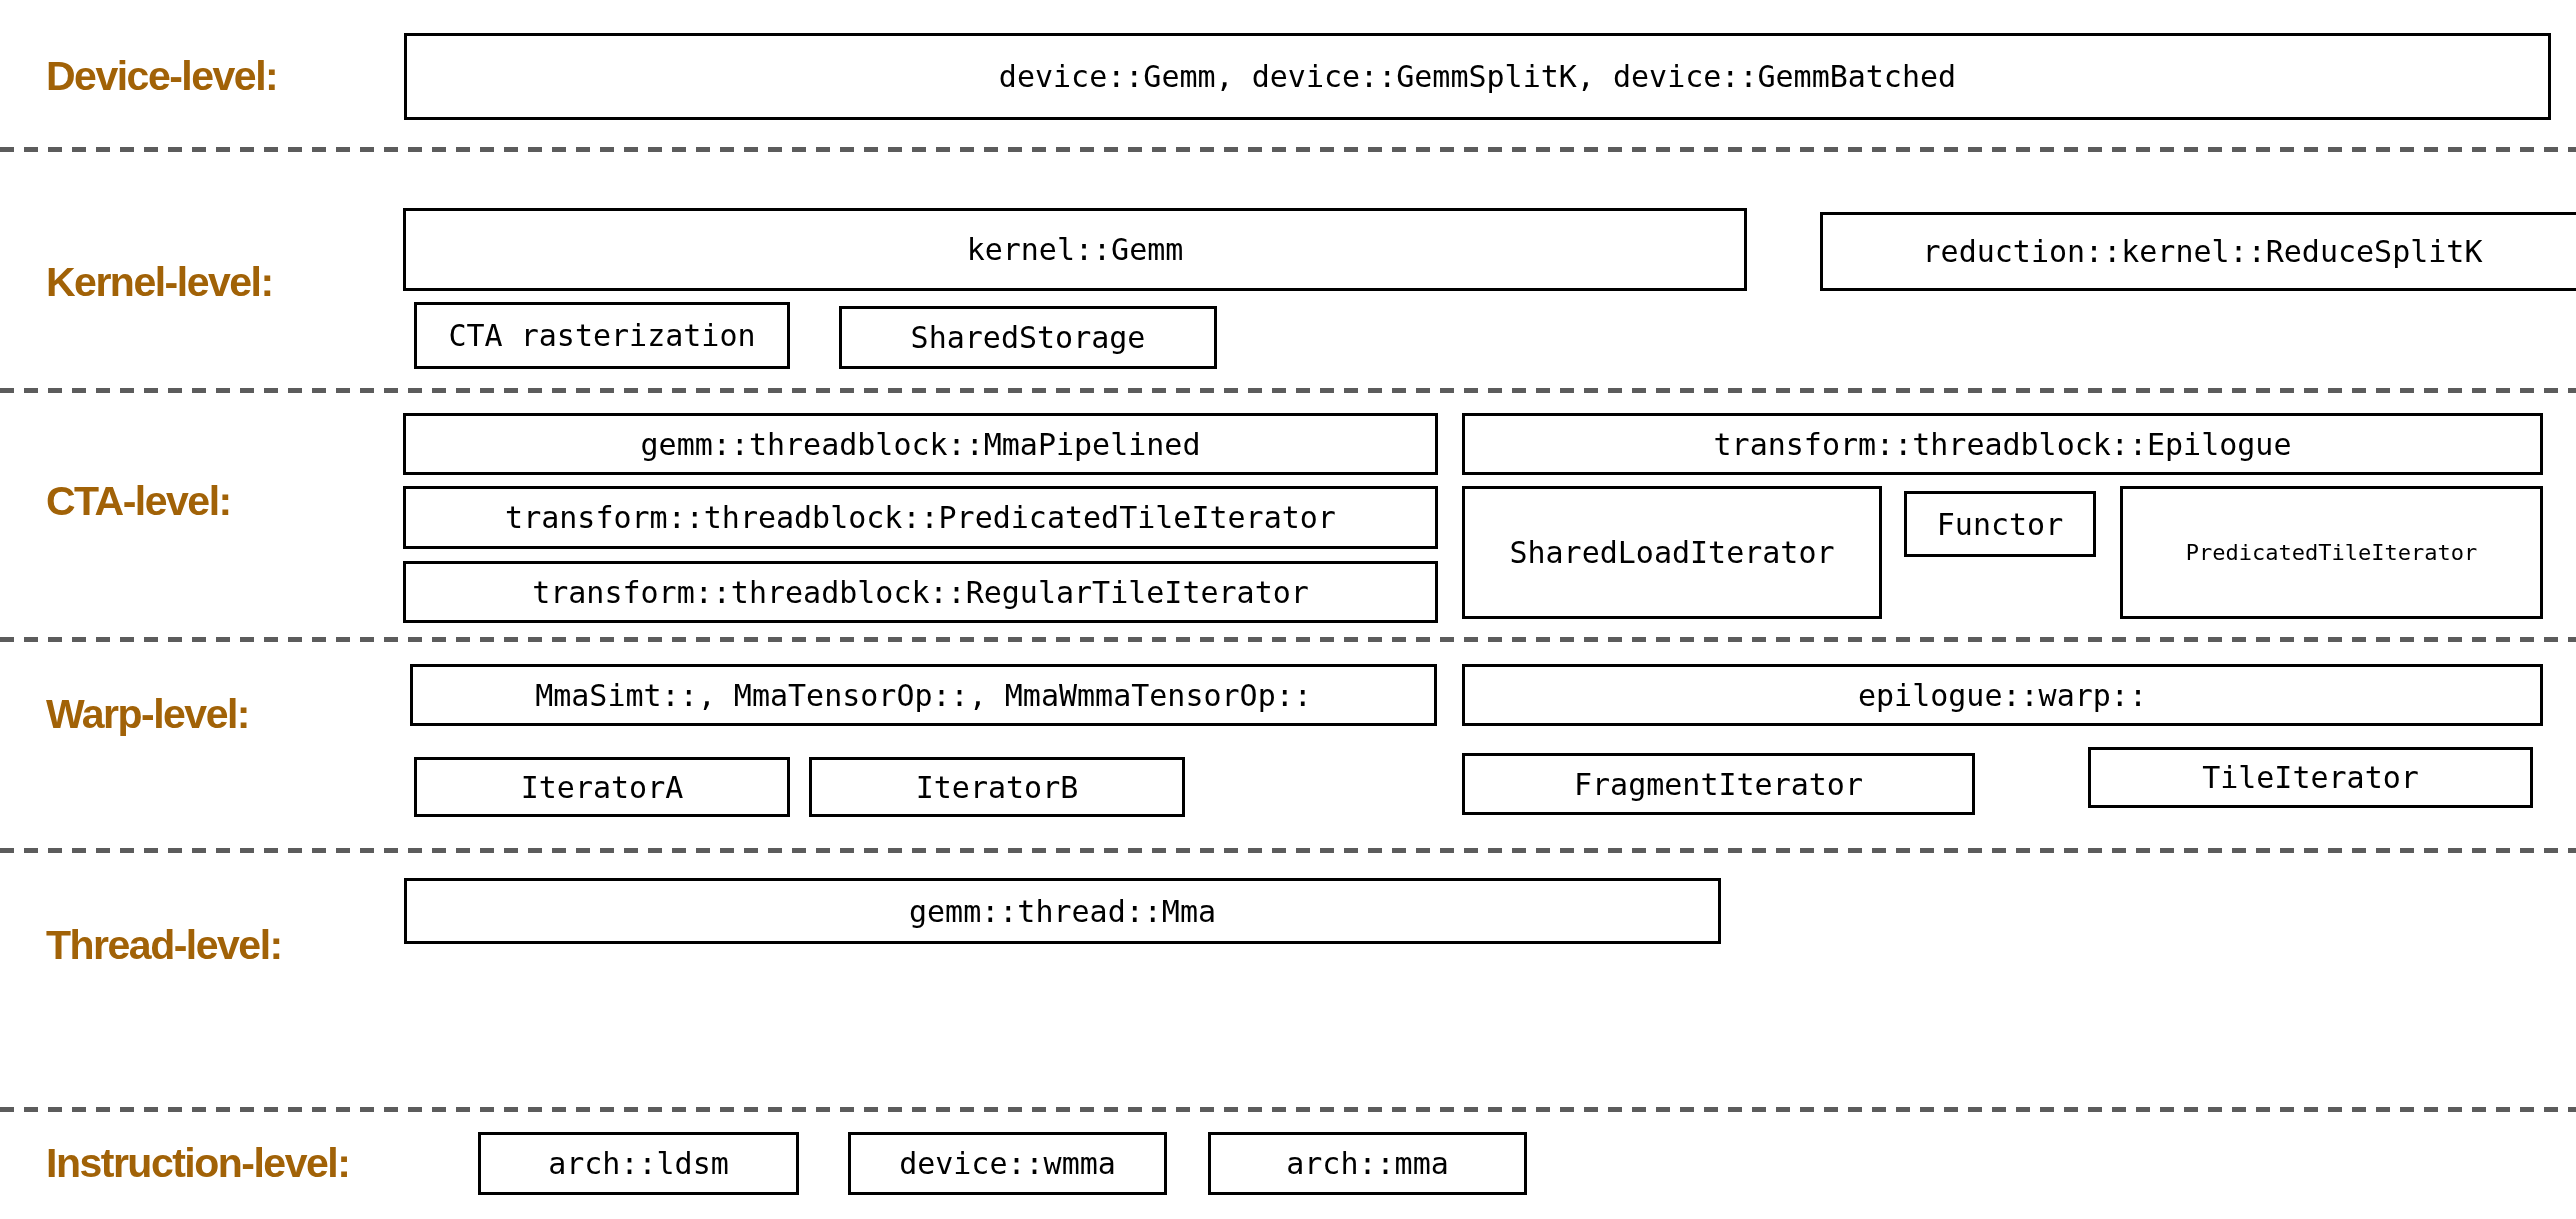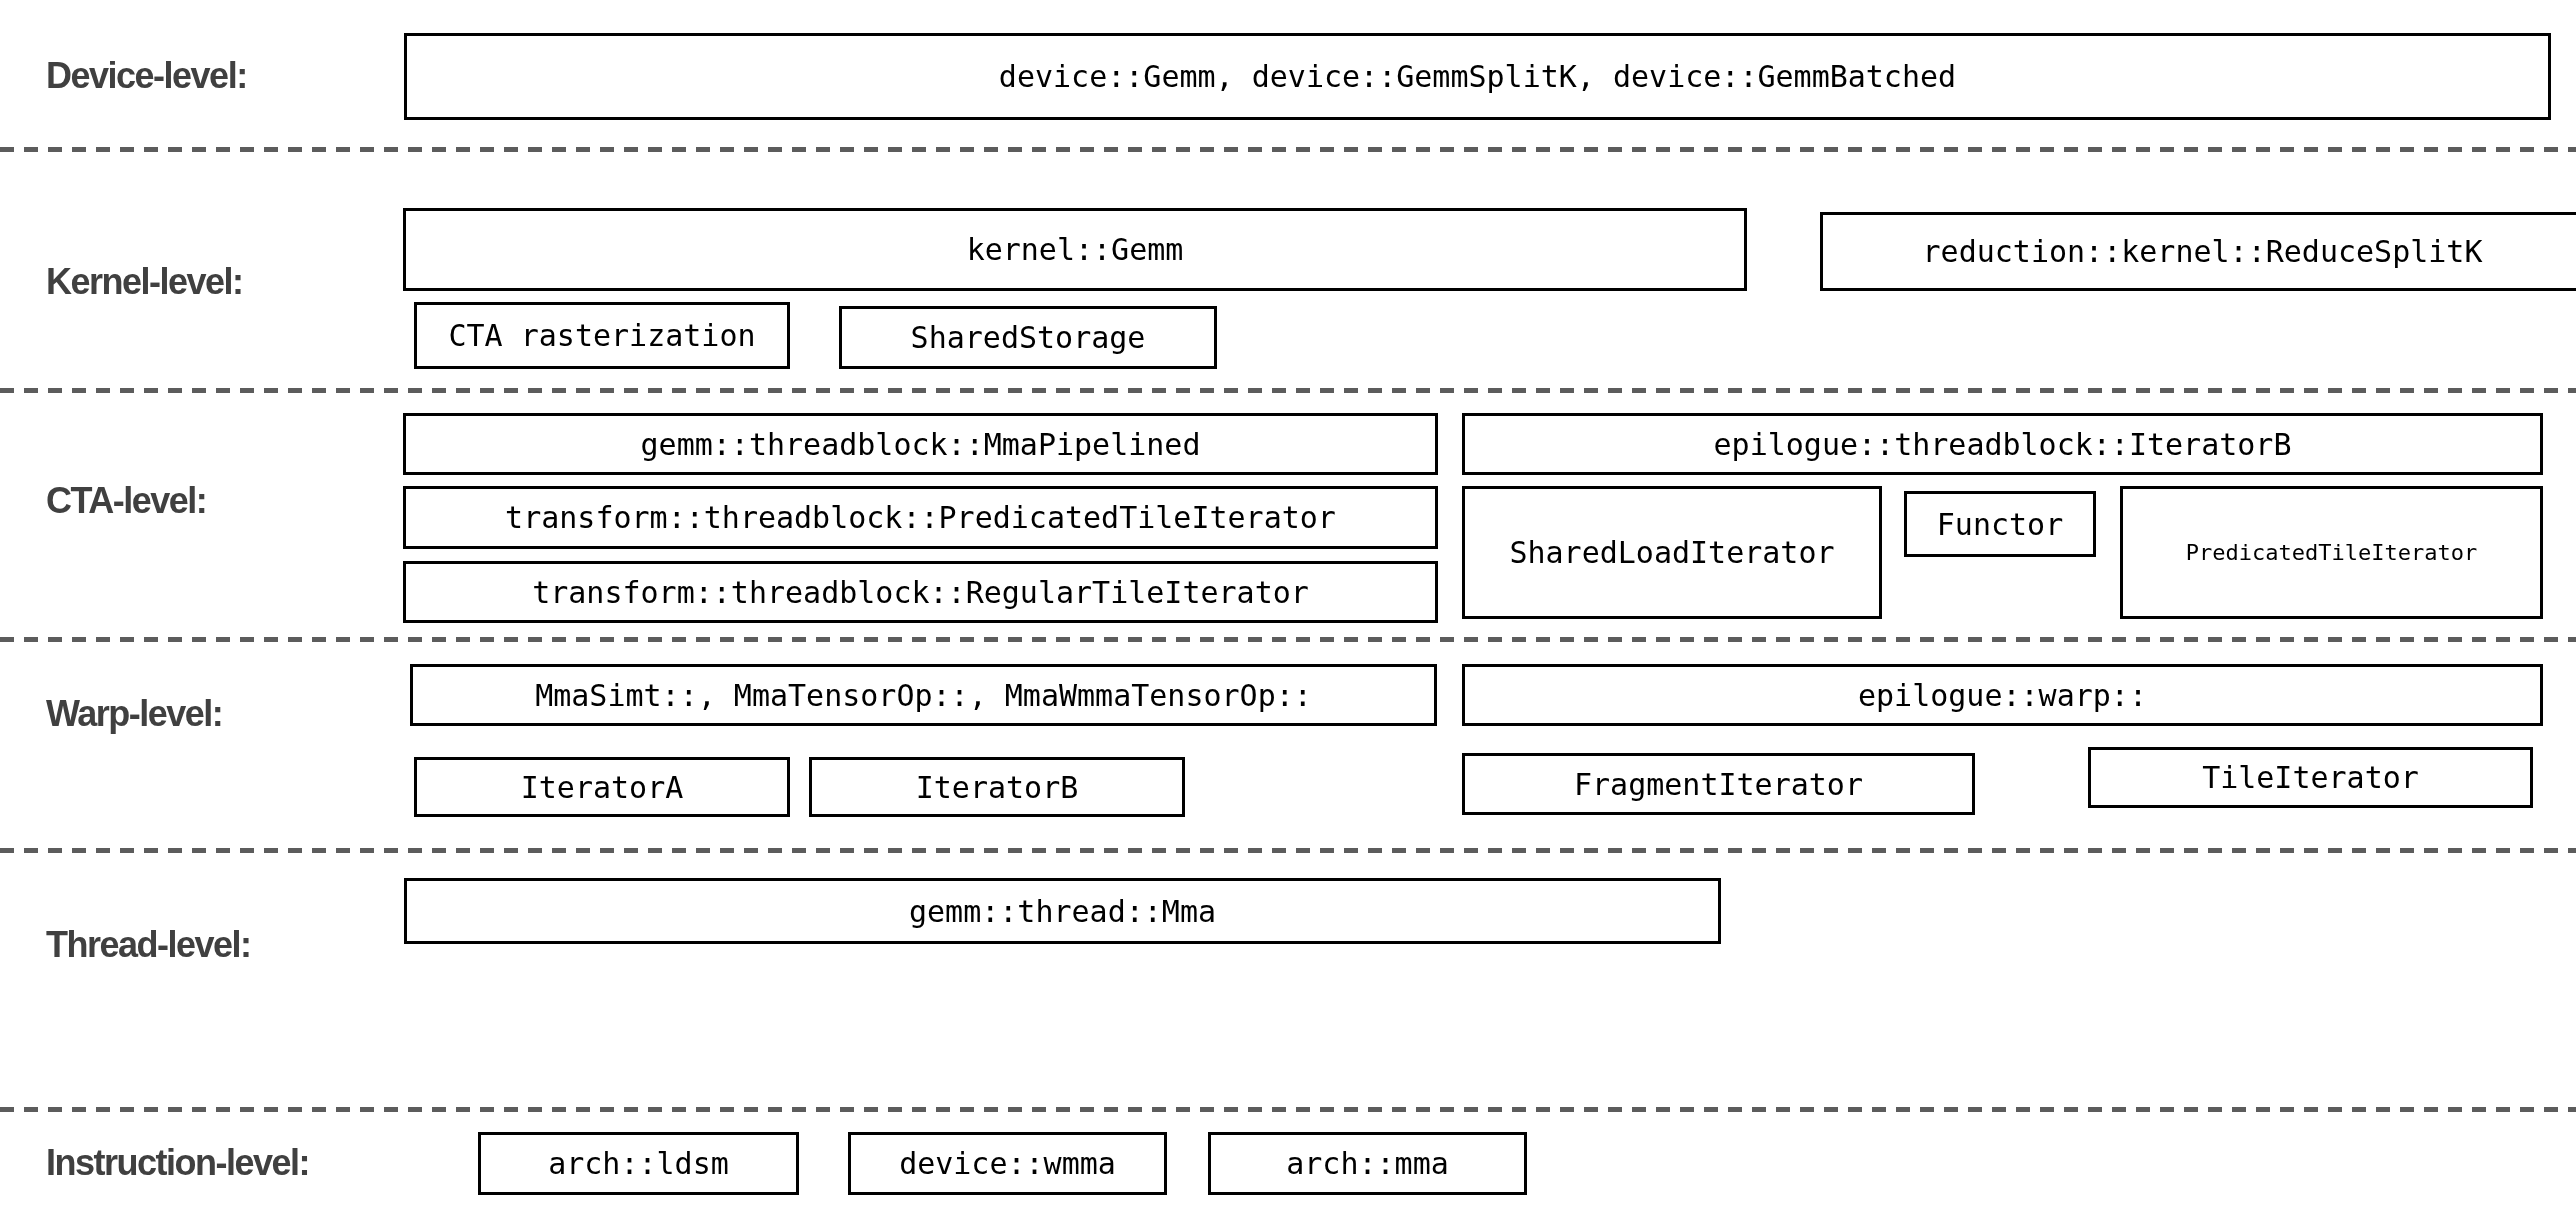--- a/index.html
+++ b/index.html
@@ -19,23 +19,23 @@
     background:repeating-linear-gradient(90deg,#5c5c5c 0px,#5c5c5c 13.8px,transparent 13.8px,transparent 24px);
   }
   .lbl{
     position:absolute;
     left:46px;
     height:64px;
     display:flex;
     align-items:center;
     font-family:"Liberation Sans", sans-serif;
     font-weight:700;
-    font-size:36px;
+    font-size:41px;
     letter-spacing:-1.5px;
-    color:#404040;
+    color:#a16207;
     white-space:nowrap;
   }
   .box{
     position:absolute;
     box-sizing:border-box;
     border:3.8px solid #000000;
     background:#ffffff;
     display:flex;
     align-items:center;
     justify-content:center;
@@ -65,21 +65,21 @@
   <div class="sep" style="top:1107px;"></div>
 
   <div class="box" style="left:404px;top:33px;width:2147px;height:87px;">device::Gemm, device::GemmSplitK, device::GemmBatched</div>
 
   <div class="box" style="left:403px;top:208px;width:1344px;height:83px;">kernel::Gemm</div>
   <div class="box" style="left:1780px;top:212px;width:765px;height:79px;margin-left:40px;">reduction::kernel::ReduceSplitK</div>
   <div class="box" style="left:414px;top:302px;width:376px;height:67px;">CTA rasterization</div>
   <div class="box" style="left:839px;top:306px;width:378px;height:63px;">SharedStorage</div>
 
   <div class="box" style="left:403px;top:413px;width:1035px;height:62px;">gemm::threadblock::MmaPipelined</div>
-  <div class="box" style="left:1462px;top:413px;width:1081px;height:62px;">epilogue::threadblock::IteratorB</div>
+  <div class="box" style="left:1462px;top:413px;width:1081px;height:62px;">transform::threadblock::Epilogue</div>
   <div class="box" style="left:403px;top:486px;width:1035px;height:63px;">transform::threadblock::PredicatedTileIterator</div>
   <div class="box" style="left:403px;top:561px;width:1035px;height:62px;">transform::threadblock::RegularTileIterator</div>
   <div class="box" style="left:1462px;top:486px;width:420px;height:133px;">SharedLoadIterator</div>
   <div class="box" style="left:1904px;top:491px;width:192px;height:66px;">Functor</div>
   <div class="box small-text" style="left:2120px;top:486px;width:423px;height:133px;">PredicatedTileIterator</div>
 
   <div class="box" style="left:410px;top:664px;width:1027px;height:62px;">MmaSimt::, MmaTensorOp::, MmaWmmaTensorOp::</div>
   <div class="box" style="left:1462px;top:664px;width:1081px;height:62px;">epilogue::warp::</div>
   <div class="box" style="left:414px;top:757px;width:376px;height:60px;">IteratorA</div>
   <div class="box" style="left:809px;top:757px;width:376px;height:60px;">IteratorB</div>

